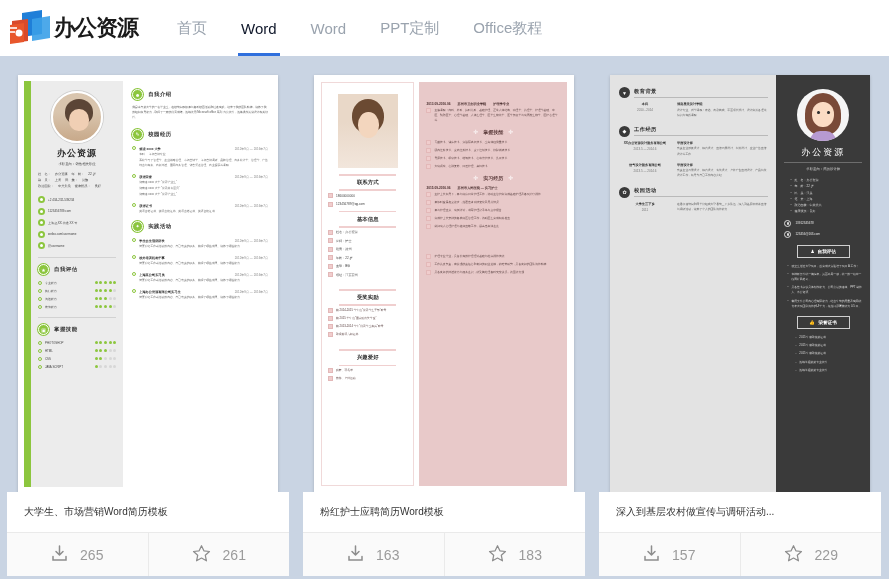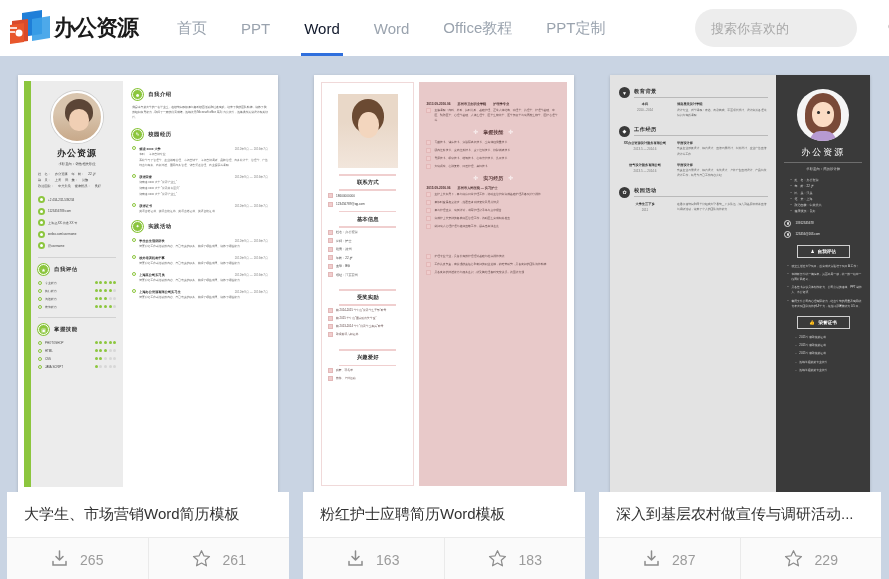--- a/index.html
+++ b/index.html
@@ -59,21 +59,21 @@
     padding: 11px 11px 0 11px;
     display: flex; align-items: flex-start; justify-content: center;
     overflow: hidden;
   }
   .paper {
     width: 260px; height: 418px; background: #fff;
     box-shadow: 0 1px 3px rgba(0,0,0,.18);
     overflow: hidden; position: relative;
   }
   .card-title {
-    background: #fff; font-size: 15px; color: #333;
+    background: #fff; font-size: 10px; color: #333;
     padding: 13px 16px 13px 17px; white-space: nowrap;
     overflow: hidden; text-overflow: ellipsis;
   }
   .stats {
     background: #fafafa; border-top: 1px solid #eaeaea;
     display: flex; height: 44px;
   }
   .stat {
     flex: 1; display: flex; align-items: center; justify-content: center;
     gap: 12px; color: #9b9b9b; font-size: 14px; cursor: pointer;
@@ -239,38 +239,26 @@
         <circle cx="11" cy="24" r="3.5" fill="#fff"></circle>
         <rect x="2" y="18" width="7" height="2" fill="#fff" opacity=".8"></rect>
         <rect x="2" y="22" width="5" height="2" fill="#fff" opacity=".8"></rect>
       </svg>
     </span>
     <span class="logo-text">办公资源</span>
   </div>
 
   <nav class="nav">
     <div class="nav-item">首页</div>
-    <div class="nav-item">PPT</div>
     <div class="nav-item active">Word</div>
     <div class="nav-item">Word</div>
+    <div class="nav-item">PPT定制</div>
     <div class="nav-item">Office教程</div>
-    <div class="nav-item">PPT定制</div>
   </nav>
 
-  <div class="search-wrap">
-    <div class="search-box">
-      <input class="search-input" placeholder="搜索你喜欢的" style="">
-      <span class="search-icon">
-        <svg width="20" height="20" viewBox="0 0 20 20">
-          <circle cx="8.5" cy="8.5" r="6" fill="none" stroke="#555" stroke-width="1.6"></circle>
-          <line x1="13" y1="13" x2="18" y2="18.5" stroke="#555" stroke-width="1.8" stroke-linecap="round"></line>
-        </svg>
-      </span>
-    </div>
-  </div>
 </div>
 
 <div class="grid">
 
   <div class="card">
     <div class="thumb">
       <div class="paper">
         <div class="r1">
           <div class="r1-left">
             <div class="r1-bar"></div>
@@ -827,21 +815,21 @@
     </div>
     <div class="card-title">深入到基层农村做宣传与调研活动...</div>
     <div class="stats">
       <div class="stat">
         <span>
           <svg width="17" height="17" viewBox="0 0 17 17">
               <path d="M8.5 1v8.5M5 6.5l3.5 3.5L12 6.5" fill="none" stroke="#8d8d8d" stroke-width="1.5" stroke-linecap="round" stroke-linejoin="round"></path>
               <path d="M2 11.5v3.5h13v-3.5" fill="none" stroke="#8d8d8d" stroke-width="1.5" stroke-linecap="round"></path>
             </svg>
         </span>
-        <span>287</span>
+        <span>157</span>
       </div>
       <div class="stat">
         <span>
           <svg width="19" height="19" viewBox="0 0 20 20">
               <path d="M10 1.8l2.5 5.4 5.9.7-4.4 4 1.2 5.8L10 14.8 4.8 17.7 6 11.9 1.6 7.9l5.9-.7z" fill="none" stroke="#8d8d8d" stroke-width="1.3" stroke-linejoin="round"></path>
             </svg>
         </span>
         <span>229</span>
       </div>
     </div>

